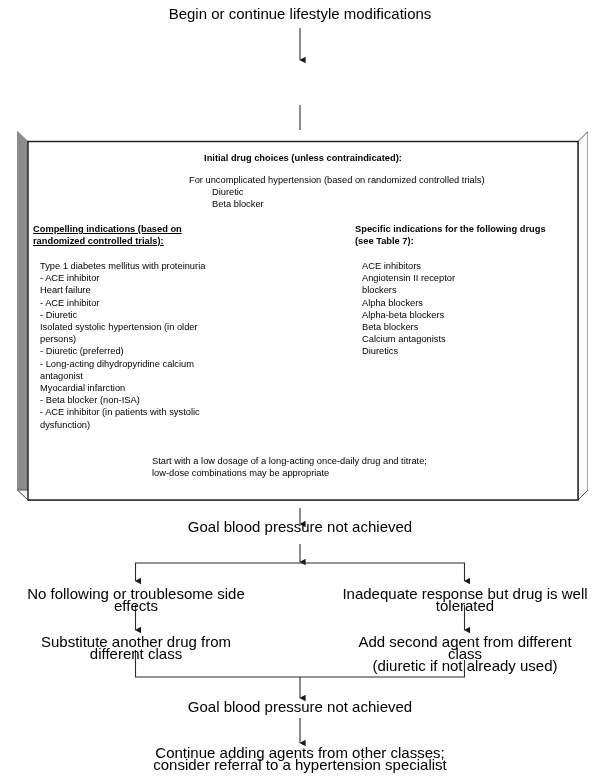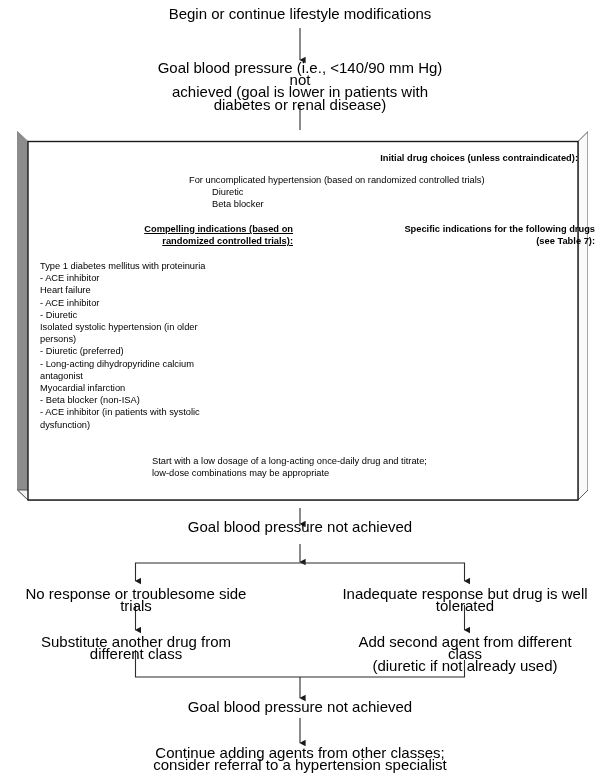--- a/index.html
+++ b/index.html
@@ -24,21 +24,21 @@
   
   .node {
     position: absolute;
     font-size: 15px;
     line-height: 12.2px;
     color: #000;
     white-space: pre-line;
   }
   .center { text-align: center; }
   .left   { text-align: left; }
-  .bold   { font-weight: bold; text-align: right; }
+  .bold   { font-weight: bold; }
 
   
   .box3d {
     position: absolute;
     left: 16px;
     top: 130px;
     width: 572px;
     height: 380px;
   }
   .box3d svg { display: block; }
@@ -92,20 +92,28 @@
 - Diuretic (preferred)
 - Long-acting dihydropyridine calcium
 antagonist
 Myocardial infarction
 - Beta blocker (non-ISA)
 - ACE inhibitor (in patients with systolic
 dysfunction)</div>
 
     <div class="box-body-text bold left" style="left:339px; top:93px; width:240px;">Specific indications for the following drugs
 (see Table 7):</div>
+    <div class="box-body-text left" style="left:346px; top:130px; width:220px;">ACE inhibitors
+Angiotensin II receptor
+blockers
+Alpha blockers
+Alpha-beta blockers
+Beta blockers
+Calcium antagonists
+Diuretics</div>
 
     <div class="box-body-text left" style="left:136px; top:325px; width:420px;">Start with a low dosage of a long-acting once-daily drug and titrate;
 low-dose combinations may be appropriate</div>
   </div>
 
   <svg class="connectors" width="600" height="780" viewBox="0 0 600 780">
     <defs>
       <marker id="arrowhead" markerWidth="7" markerHeight="7" refX="3.2" refY="5.6" orient="auto" markerUnits="userSpaceOnUse">
         <polygon points="0,0 6.4,0 3.2,6.2" fill="#1a1a1a"></polygon>
       </marker>
@@ -137,27 +145,24 @@
       <line x1="135" y1="677" x2="465" y2="677"></line>
 
       <line x1="300" y1="677" x2="300" y2="698" marker-end="url(#arrowhead)"></line>
 
       <line x1="300" y1="718" x2="300" y2="743" marker-end="url(#arrowhead)"></line>
     </g>
   </svg>
 
   <div class="node center" style="left:150px; top:8px; width:300px;">Begin or continue lifestyle modifications</div>
 
-  <div class="node center" style="left:150px; top:62px; width:300px;">Goal blood pressure (i.e., &lt;140/90 mm Hg) not
-achieved (goal is lower in patients with
-diabetes or renal disease)</div>
 
   <div class="node center" style="left:180px; top:521px; width:240px;">Goal blood pressure not achieved</div>
 
-  <div class="node center" style="left:22px; top:588px; width:228px;">No response or troublesome side trials</div>
+  <div class="node center" style="left:22px; top:588px; width:228px;">No following or troublesome side effects</div>
 
   <div class="node center" style="left:340px; top:588px; width:250px;">Inadequate response but drug is well tolerated</div>
 
   <div class="node center" style="left:22px; top:636px; width:228px;">Substitute another drug from different class</div>
 
   <div class="node center" style="left:340px; top:636px; width:250px;">Add second agent from different class
 (diuretic if not already used)</div>
 
   <div class="node center" style="left:180px; top:701px; width:240px;">Goal blood pressure not achieved</div>
 

